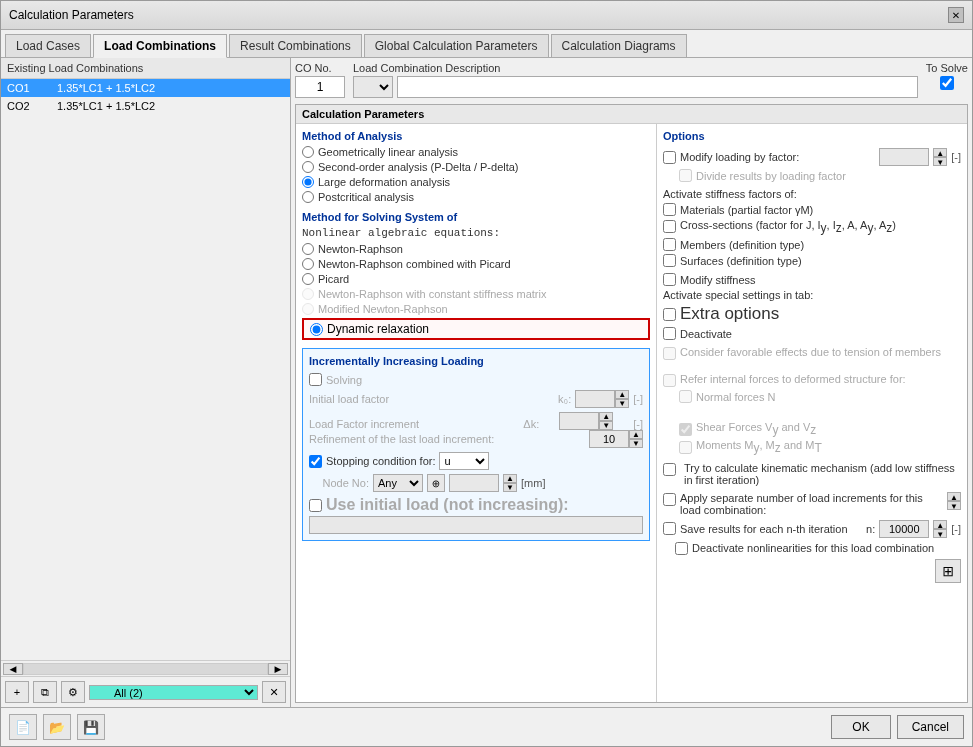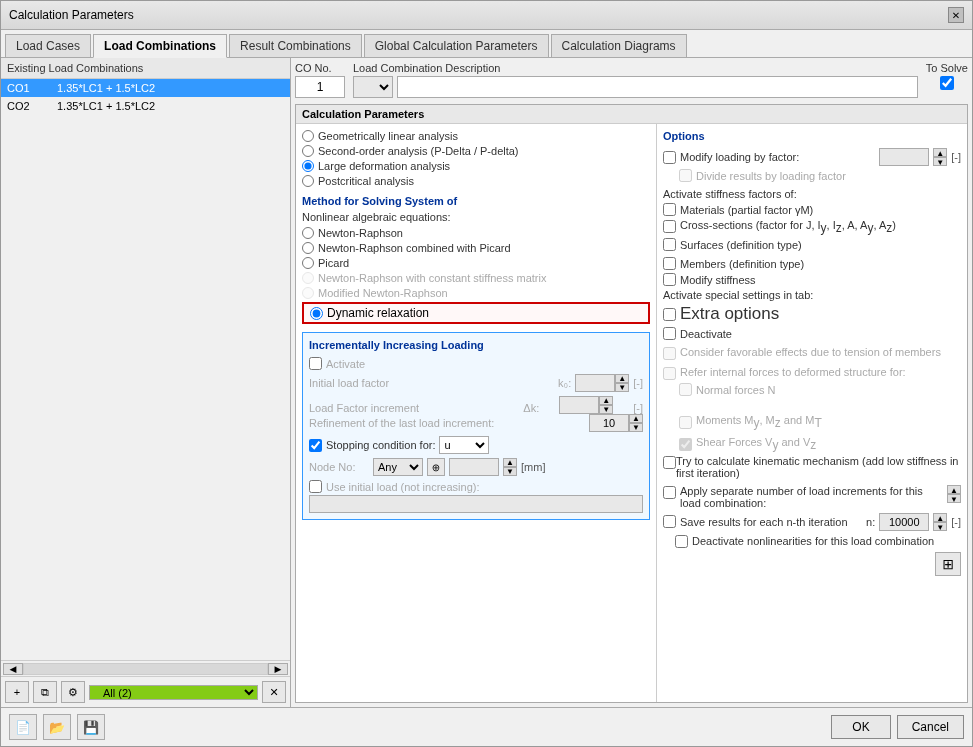--- a/index.html
+++ b/index.html
@@ -14,21 +14,21 @@
     .main-content { display: flex; flex: 1; overflow: hidden; }
     .left-panel { width: 290px; border-right: 1px solid #aaa; display: flex; flex-direction: column; background: #f0f0f0; }
     .left-header { padding: 4px 6px; font-size: 11px; color: #333; background: #e8e8e8; border-bottom: 1px solid #ccc; }
     .left-table { flex: 1; overflow-y: auto; }
     .table-row { display: flex; padding: 2px 4px; cursor: pointer; }
     .table-row.selected { background: #3399ff; color: white; }
     .cell-id { width: 50px; font-size: 11px; padding: 1px 2px; }
     .cell-desc { flex: 1; font-size: 11px; padding: 1px 2px; }
     .left-toolbar { border-top: 1px solid #ccc; padding: 4px; display: flex; gap: 4px; align-items: center; }
     .toolbar-btn { width: 24px; height: 22px; border: 1px solid #aaa; background: #e8e8e8; cursor: pointer; display: flex; align-items: center; justify-content: center; font-size: 11px; }
-    .toolbar-select { height: 15px; border: 1px solid #aaa; background: #84cc16; font-size: 11px; padding: 0 9px; }
+    .toolbar-select { height: 15px; border: 1px solid #aaa; background: #5eead4; font-size: 11px; padding: 0 20px; }
     .right-panel { flex: 1; display: flex; flex-direction: column; padding: 4px; overflow: hidden; }
     .top-fields { display: flex; gap: 8px; margin-bottom: 6px; align-items: flex-start; }
     .field-group { display: flex; flex-direction: column; }
     .field-label { font-size: 11px; color: #333; margin-bottom: 2px; }
     .co-no-input { width: 50px; height: 22px; border: 1px solid #aaa; text-align: center; font-size: 12px; }
     .desc-group { flex: 1; }
     .desc-row { display: flex; gap: 4px; align-items: center; }
     .desc-dropdown { width: 40px; height: 22px; border: 1px solid #aaa; background: #e8e8e8; }
     .desc-input { flex: 1; height: 22px; border: 1px solid #aaa; background: white; }
     .to-solve-group { display: flex; flex-direction: column; align-items: center; }
@@ -124,39 +124,40 @@
           <input type="checkbox" class="checkbox" checked="" style="">
         </div>
       </div>
 
       <div class="calc-params-section">
         <div class="section-title-bar">Calculation Parameters</div>
         <div class="section-body">
 
           <div class="left-calc">
 
+            <div class="subsection-title">Method of Analysis</div>
             <div class="radio-option">
               <input type="radio" name="analysis" id="geo-linear" style="">
               <label for="geo-linear">Geometrically linear analysis</label>
             </div>
             <div class="radio-option">
               <input type="radio" name="analysis" id="second-order" style="">
               <label for="second-order">Second-order analysis (P-Delta / P-delta)</label>
             </div>
             <div class="radio-option">
               <input type="radio" name="analysis" id="large-deformation" checked="" style="">
               <label for="large-deformation">Large deformation analysis</label>
             </div>
             <div class="radio-option">
               <input type="radio" name="analysis" id="postcritical" style="">
               <label for="postcritical">Postcritical analysis</label>
             </div>
 
             <div class="subsection-title">Method for Solving System of</div>
-            <div style="font-size:11px;color:#333;margin-bottom:4px;">Nonlinear algebraic equations:</div>
+            <div style="font-size:11px;color:#333;margin-bottom:4px;font-family:Liberation Mono, monospace;">Nonlinear algebraic equations:</div>
             <div class="radio-option">
               <input type="radio" name="solving" id="nr" style="">
               <label for="nr">Newton-Raphson</label>
             </div>
             <div class="radio-option">
               <input type="radio" name="solving" id="np" style="">
               <label for="np">Newton-Raphson combined with Picard</label>
             </div>
             <div class="radio-option">
               <input type="radio" name="solving" id="picard" style="">
@@ -174,21 +175,21 @@
             <div style="border:2px solid #cc0000;background:#fff8f8;padding:2px 6px;margin:2px 0;display:flex;align-items:center;gap:4px;">
               <input type="radio" name="solving" id="dr" checked="" style="">
               <label for="dr">Dynamic relaxation</label>
             </div>
 
             <div class="incr-loading">
               <div class="incr-title">Incrementally Increasing Loading</div>
 
               <div class="incr-row">
                 <input type="checkbox" style="">
-                <label style="font-size:11px;color:#aaa;">Activate</label>
+                <label style="font-size:11px;color:#aaa;">Solving</label>
               </div>
 
               <div style="display:flex;align-items:center;gap:4px;margin-bottom:4px;">
                 <span style="font-size:11px;color:#aaa;flex:1;">Initial load factor</span>
                 <span style="font-size:11px;color:#aaa;">k₀:</span>
                 <div style="display:flex;align-items:center;">
                   <input type="text" style="width: 40px; height: 18px; border: 1px solid rgb(170, 170, 170); background: rgb(232, 232, 232); font-size: 11px;">
                   <div style="display:flex;flex-direction:column;">
                     <button style="width:14px;height:9px;border:1px solid #aaa;background:#e0e0e0;font-size:8px;cursor:pointer;line-height:1;padding:0;">▲</button>
                     <button style="width:14px;height:9px;border:1px solid #aaa;background:#e0e0e0;font-size:8px;cursor:pointer;line-height:1;padding:0;">▼</button>
@@ -223,37 +224,37 @@
 
               <div style="display:flex;align-items:center;gap:4px;margin-bottom:4px;">
                 <input type="checkbox" checked="" style="">
                 <span style="font-size:11px;color:#333;">Stopping condition for:</span>
                 <select style="height:18px;border:1px solid #aaa;background:white;font-size:11px;width:50px;">
                   <option>u</option>
                 </select>
               </div>
 
               <div style="display:flex;align-items:center;gap:4px;margin-bottom:4px;">
-                <span style="font-size:11px;color:#aaa;width:60px;">Node No:</span>
+                <span style="font-size:11px;color:#aaa;width:60px;text-align:right;">Node No:</span>
                 <select style="height:18px;border:1px solid #aaa;background:#e8e8e8;font-size:11px;width:50px;">
                   <option>Any</option>
                 </select>
                 <button style="width:18px;height:18px;border:1px solid #aaa;background:#e8e8e8;cursor:pointer;font-size:10px;">⊕</button>
                 <input type="text" style="width: 50px; height: 18px; border: 1px solid rgb(170, 170, 170); background: rgb(232, 232, 232); font-size: 11px;">
                 <div style="display:flex;flex-direction:column;">
                   <button style="width:14px;height:9px;border:1px solid #aaa;background:#e0e0e0;font-size:8px;cursor:pointer;line-height:1;padding:0;">▲</button>
                   <button style="width:14px;height:9px;border:1px solid #aaa;background:#e0e0e0;font-size:8px;cursor:pointer;line-height:1;padding:0;">▼</button>
                 </div>
                 <span style="font-size:11px;color:#555;">[mm]</span>
               </div>
 
               <div style="margin-top:4px;">
                 <div style="display:flex;align-items:center;gap:4px;margin-bottom:2px;">
                   <input type="checkbox" style="">
-                  <span style="font-size:11px;color:#aaa;">Use initial load (not increasing):</span>
+                  <span style="font-size:16px;color:#aaa;font-weight:bold;">Use initial load (not increasing):</span>
                 </div>
                 <input type="text" style="width: 100%; height: 18px; border: 1px solid rgb(170, 170, 170); background: rgb(232, 232, 232); font-size: 11px;">
               </div>
             </div>
           </div>
 
           <div class="right-options">
             <div style="font-size:11px;font-weight:bold;color:#003399;margin-bottom:6px;">Options</div>
 
             <div style="display:flex;align-items:center;gap:4px;margin-bottom:3px;">
@@ -273,68 +274,68 @@
 
             <div style="font-size:11px;color:#333;margin-bottom:3px;">Activate stiffness factors of:</div>
             <div style="display:flex;align-items:center;gap:4px;margin-bottom:3px;">
               <input type="checkbox" style="">
               <span style="font-size:11px;color:#333;">Materials (partial factor γM)</span>
             </div>
             <div style="display:flex;align-items:flex-start;gap:4px;margin-bottom:3px;">
               <input type="checkbox" style="margin-top: 1px;">
               <span style="font-size:11px;color:#333;">Cross-sections (factor for J, I<sub>y</sub>, I<sub>z</sub>, A, A<sub>y</sub>, A<sub>z</sub>)</span>
             </div>
+            <div style="display:flex;align-items:center;gap:4px;margin-bottom:3px;">
+              <input type="checkbox" style="">
+              <span style="font-size:11px;color:#333;">Members (definition type)</span>
+            </div>
             <div style="display:flex;align-items:center;gap:4px;margin-bottom:6px;">
               <input type="checkbox" style="">
               <span style="font-size:11px;color:#333;">Surfaces (definition type)</span>
             </div>
-            <div style="display:flex;align-items:center;gap:4px;margin-bottom:3px;">
-              <input type="checkbox" style="">
-              <span style="font-size:11px;color:#333;">Members (definition type)</span>
-            </div>
 
             <div style="display:flex;align-items:center;gap:4px;margin-bottom:3px;">
               <input type="checkbox" style="">
               <span style="font-size:11px;color:#333;">Modify stiffness</span>
             </div>
             <div style="font-size:11px;color:#333;margin-bottom:3px;">Activate special settings in tab:</div>
             <div style="display:flex;align-items:center;gap:4px;margin-bottom:3px;">
               <input type="checkbox" style="">
               <span style="font-size:17px;color:#333;">Extra options</span>
             </div>
             <div style="display:flex;align-items:flex-end;gap:4px;margin-bottom:6px;">
               <input type="checkbox" style="">
               <span style="font-size:11px;color:#333;">Deactivate</span>
             </div>
 
-            <div style="display:flex;align-items:flex-start;gap:4px;margin-bottom:6px;">
+            <div style="display:flex;align-items:flex-start;gap:4px;margin-bottom:13px;">
               <input type="checkbox" disabled="" style="margin-top: 1px;">
               <span style="font-size:11px;color:#aaa;">Consider favorable effects due to tension of members</span>
             </div>
 
             <div style="display:flex;align-items:flex-start;gap:4px;margin-bottom:3px;">
               <input type="checkbox" disabled="" style="margin-top: 1px;">
               <span style="font-size:11px;color:#aaa;">Refer internal forces to deformed structure for:</span>
             </div>
             <div style="margin-left:16px;">
               <div style="display:flex;align-items:center;gap:4px;margin-bottom:18px;">
                 <input type="checkbox" disabled="" style="">
                 <span style="font-size:11px;color:#aaa;">Normal forces N</span>
               </div>
+              <div style="display:flex;align-items:center;gap:4px;margin-bottom:2px;">
+                <input type="checkbox" checked="" disabled="" style="">
+                <span style="font-size:11px;color:#aaa;">Shear Forces V<sub>y</sub> and V<sub>z</sub></span>
+              </div>
               <div style="display:flex;align-items:center;gap:4px;margin-bottom:6px;">
                 <input type="checkbox" disabled="" style="">
                 <span style="font-size:11px;color:#aaa;">Moments M<sub>y</sub>, M<sub>z</sub> and M<sub>T</sub></span>
               </div>
-              <div style="display:flex;align-items:center;gap:4px;margin-bottom:2px;">
-                <input type="checkbox" checked="" disabled="" style="">
-                <span style="font-size:11px;color:#aaa;">Shear Forces V<sub>y</sub> and V<sub>z</sub></span>
-              </div>
-            </div>
-
-            <div style="display:flex;align-items:flex-start;gap:0;margin-bottom:6px;">
+            </div>
+
+            <div style="display:flex;align-items:flex-start;gap:8px;margin-bottom:6px;">
               <input type="checkbox" style="margin-top: 1px;">
               <span style="font-size:11px;color:#333;">Try to calculate kinematic mechanism (add low stiffness in first iteration)</span>
             </div>
 
             <div style="display:flex;align-items:flex-start;gap:4px;margin-bottom:4px;">
               <input type="checkbox" style="margin-top: 1px;">
               <span style="font-size:11px;color:#333;flex:1;">Apply separate number of load increments for this load combination:</span>
               <div style="display:flex;flex-direction:column;">
                 <button style="width:14px;height:9px;border:1px solid #aaa;background:#e0e0e0;font-size:8px;cursor:pointer;padding:0;">▲</button>
                 <button style="width:14px;height:9px;border:1px solid #aaa;background:#e0e0e0;font-size:8px;cursor:pointer;padding:0;">▼</button>

